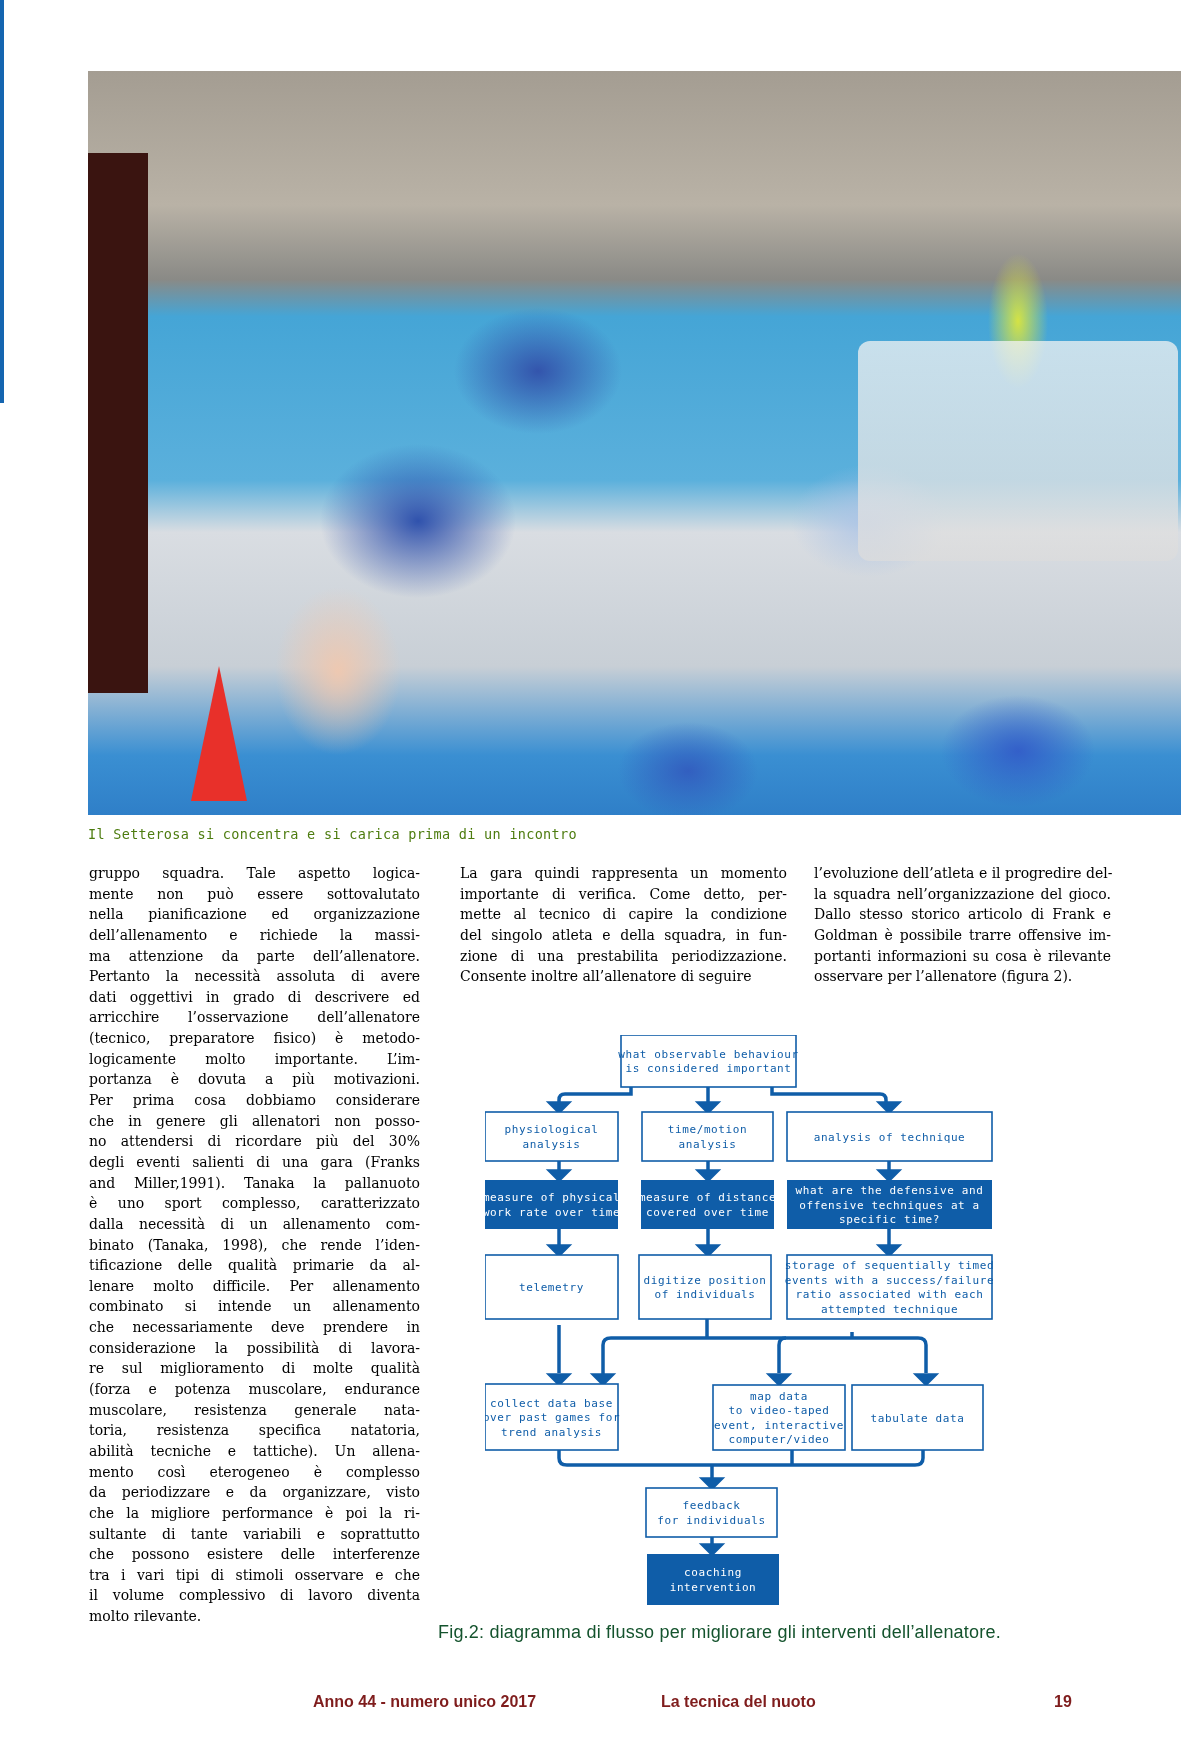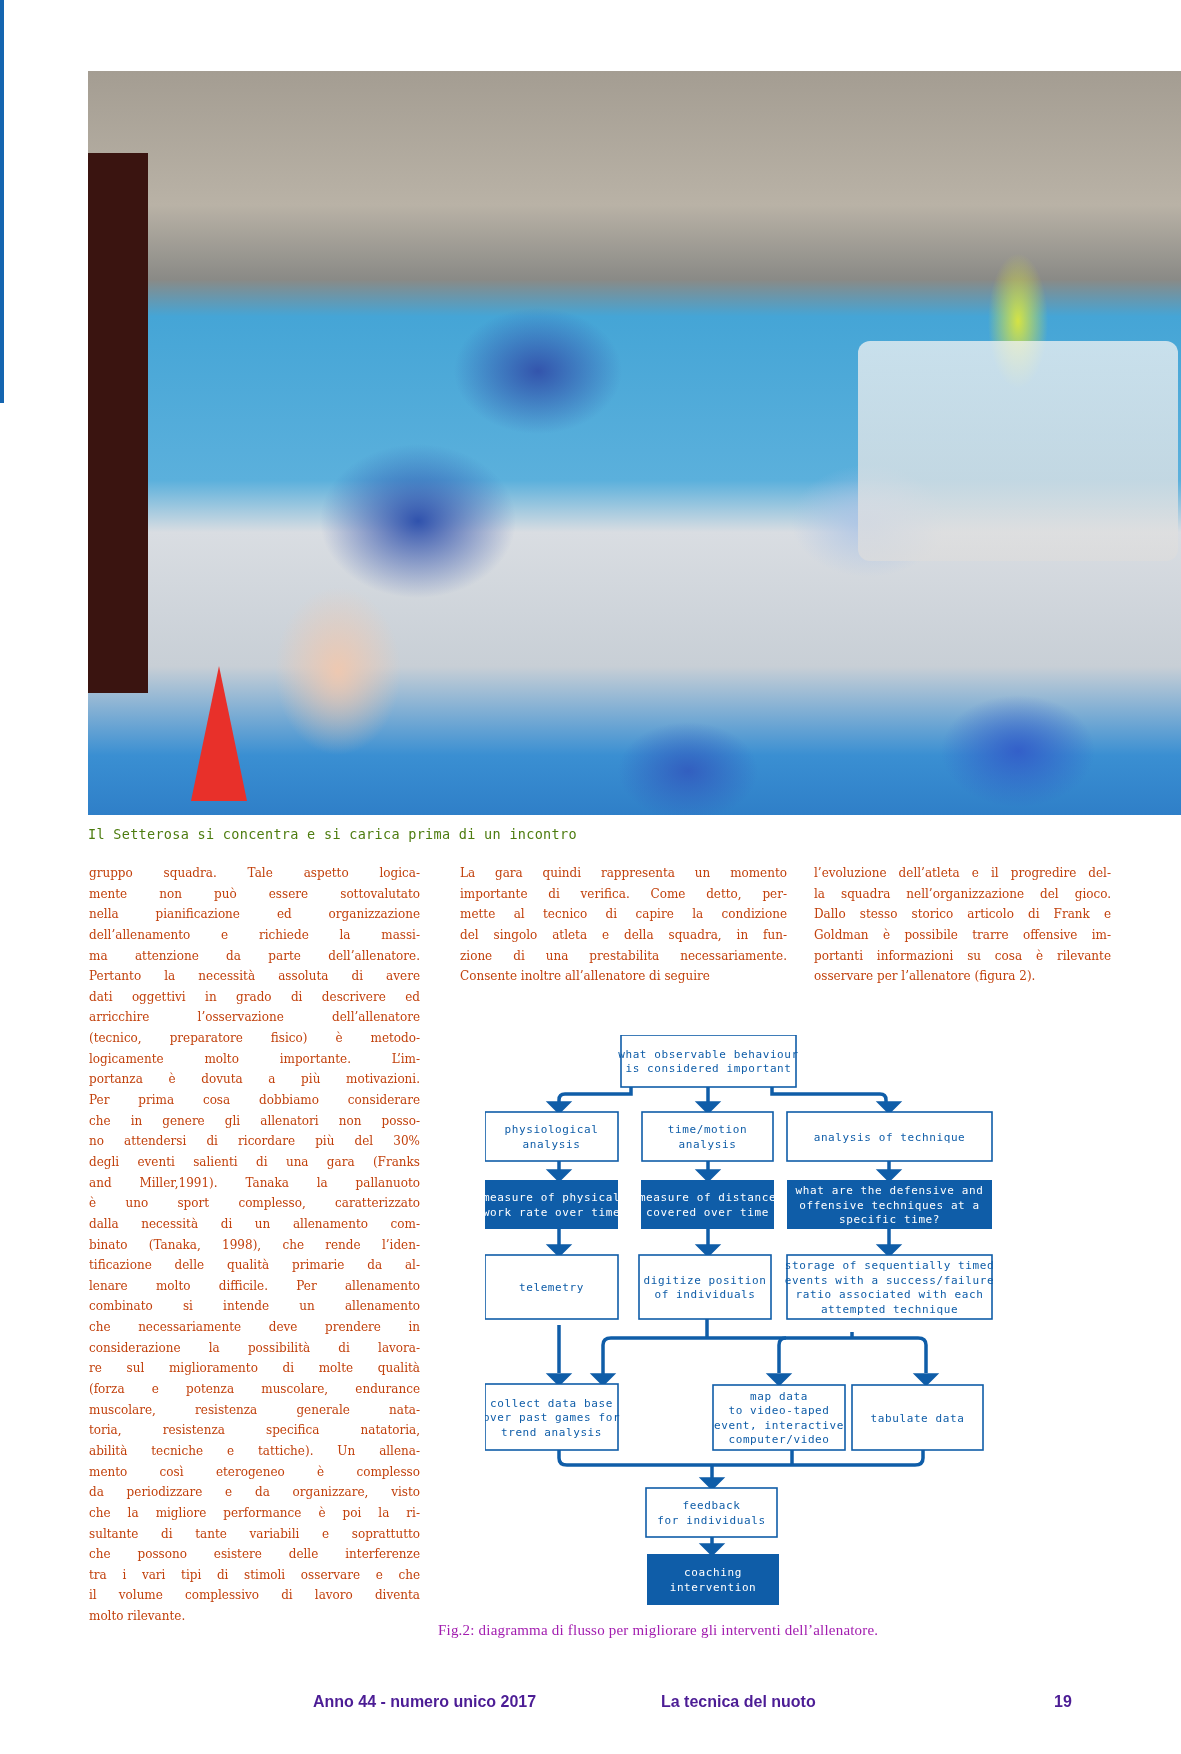--- a/index.html
+++ b/index.html
@@ -14,30 +14,30 @@
       radial-gradient(ellipse 100px 70px at 600px 700px, rgba(50,90,190,.9), rgba(50,90,190,0) 70%),
       radial-gradient(ellipse 110px 80px at 930px 680px, rgba(50,90,200,.9), rgba(50,90,200,0) 70%),
       radial-gradient(ellipse 40px 90px at 930px 250px, rgba(220,230,60,.95), rgba(220,230,60,0) 75%),
       linear-gradient(180deg, #a49d92 0%, #b9b2a6 18%, #8a8a86 28%, #45a5d6 33%, #5bb0dc 55%, #d9dde2 62%, #c8cfd6 80%, #3a8fd2 92%, #2f7fc8 100%);
   }
   .photo .scoreboard { position:absolute; left:0; top:82px; width:60px; height:540px; background:#3a1410; }
   .photo .cone { position:absolute; left:103px; top:595px; width:0; height:0; border-left:28px solid transparent; border-right:28px solid transparent; border-bottom:135px solid #e8302a; }
   .photo .chairs { position:absolute; left:770px; top:270px; width:320px; height:220px;
     background: linear-gradient(180deg, #f3f3f3, #dcdcdc); opacity:.75; border-radius:12px; }
   .caption { position:absolute; left:88px; top:826px; font-family:"DejaVu Sans Mono", monospace; font-size:13.5px; color:#4d7c0f; letter-spacing:.3px; }
-  .col { position:absolute; font-size:12px; line-height:20.65px; color:#c2410c; text-align:justify; hyphens:none; }
+  .col { position:absolute; font-size:14px; line-height:20.65px; color:#000000; text-align:justify; hyphens:none; }
   .col1 { left:89px; top:863px; width:331px; }
   .col2 { left:437px; top:863px; width:327px;margin-left:23px; }
   .col3 { left:814px; top:863px; width:297px; }
   .col .line { display:block; text-align:justify; text-align-last:justify; white-space:nowrap; height:20.65px; }
   .col .line.last { text-align-last:left; }
   .flow { position:absolute; left:485px; top:1035px; width:620px; height:540px; }
   .flow text { font-family:"DejaVu Sans Mono", monospace; font-size:11px; letter-spacing:.6px; }
-  .fig-caption { position:absolute; left:438px; top:1622px; font-family:Liberation Serif, serif; font-size:15px; color:#a21caf; letter-spacing:.2px; }
-  .footer { position:absolute; top:1693px; font-family:"Liberation Sans", sans-serif; font-weight:bold; font-size:16px; color:#4c1d95; }
+  .fig-caption { position:absolute; left:438px; top:1622px; font-family:Liberation Sans, sans-serif; font-size:18px; color:#14532d; letter-spacing:.2px; }
+  .footer { position:absolute; top:1693px; font-family:"Liberation Sans", sans-serif; font-weight:bold; font-size:16px; color:#7f1d1d; }
   .f-left { left:313px; } .f-mid { left:661px; } .f-right { left:1054px; }
 </style>
 </head>
 <body>
 
 <div class="edge-bar"></div>
 
 <div class="photo" role="img" aria-label="Italian women's water polo team (Setterosa) huddling at the pool edge with coaches">
   <div class="scoreboard"></div>
   <div class="chairs"></div>
@@ -83,21 +83,21 @@
     <span class="line">che possono esistere delle interferenze</span>
     <span class="line">tra i vari tipi di stimoli osservare e che</span>
     <span class="line">il volume complessivo di lavoro diventa</span>
     <span class="line last">molto rilevante.</span>
   </div>
 <div class="col col2">
     <span class="line">La gara quindi rappresenta un momento</span>
     <span class="line">importante di verifica. Come detto, per-</span>
     <span class="line">mette al tecnico di capire la condizione</span>
     <span class="line">del singolo atleta e della squadra, in fun-</span>
-    <span class="line">zione di una prestabilita necessariamente.</span>
+    <span class="line">zione di una prestabilita periodizzazione.</span>
     <span class="line last">Consente inoltre all’allenatore di seguire</span>
   </div>
 <div class="col col3">
     <span class="line">l’evoluzione dell’atleta e il progredire del-</span>
     <span class="line">la squadra nell’organizzazione del gioco.</span>
     <span class="line">Dallo stesso storico articolo di Frank e</span>
     <span class="line">Goldman è possibile trarre offensive im-</span>
     <span class="line">portanti informazioni su cosa è rilevante</span>
     <span class="line last">osservare per l’allenatore (figura 2).</span>
   </div>

